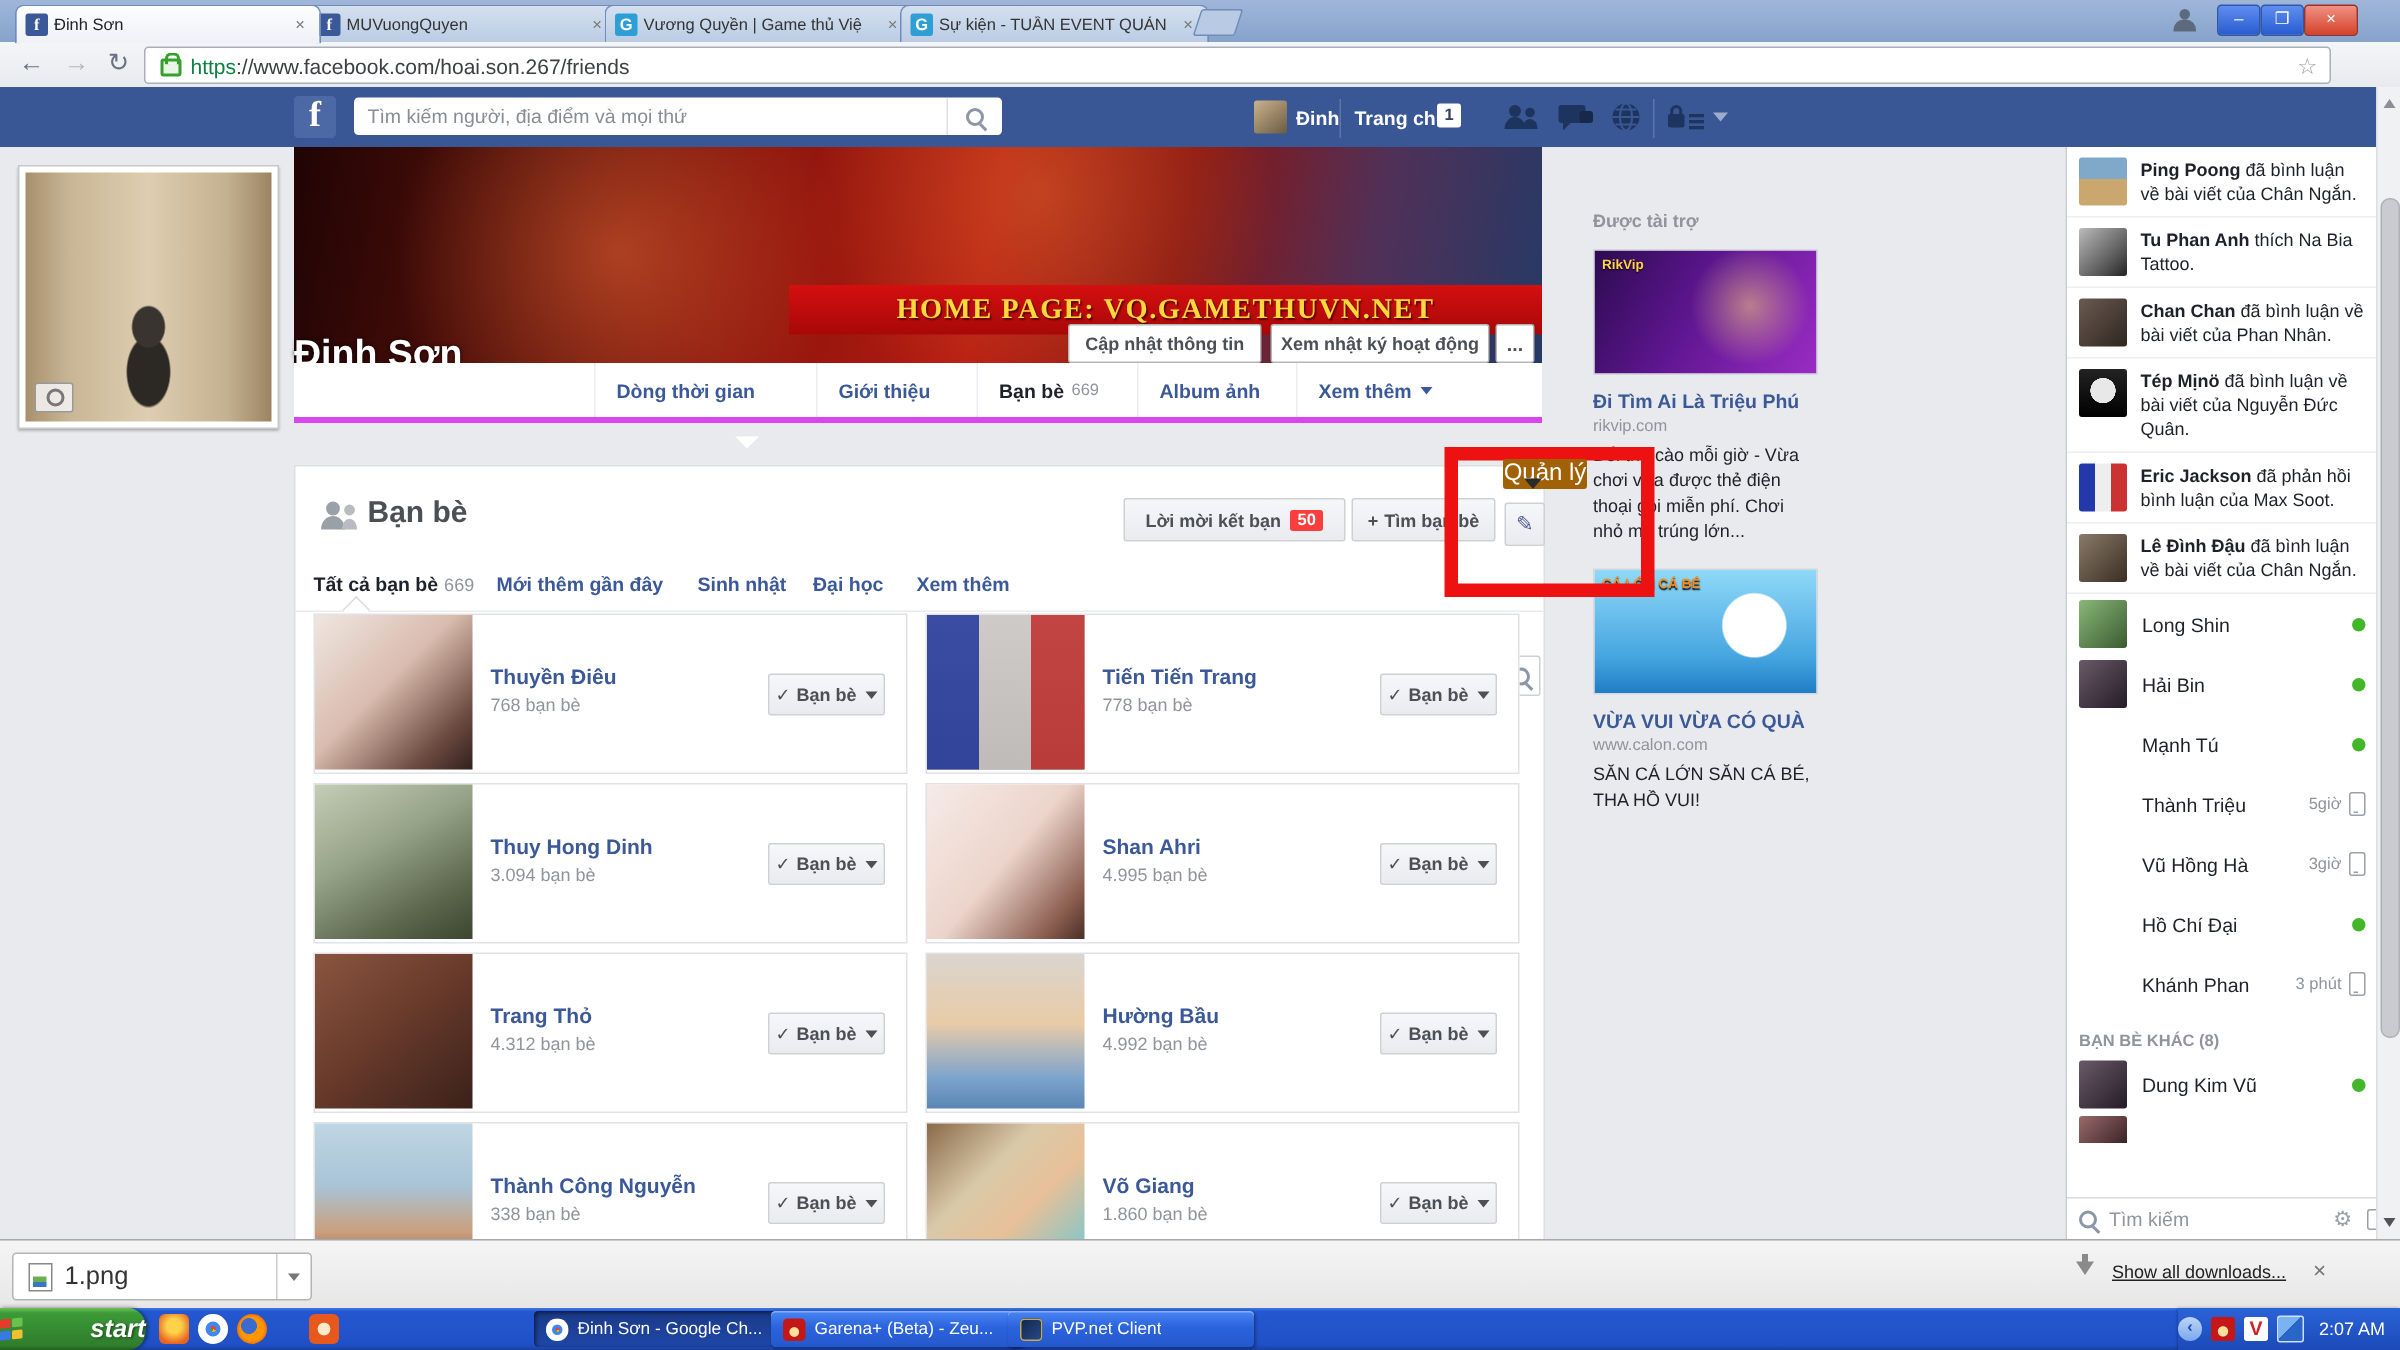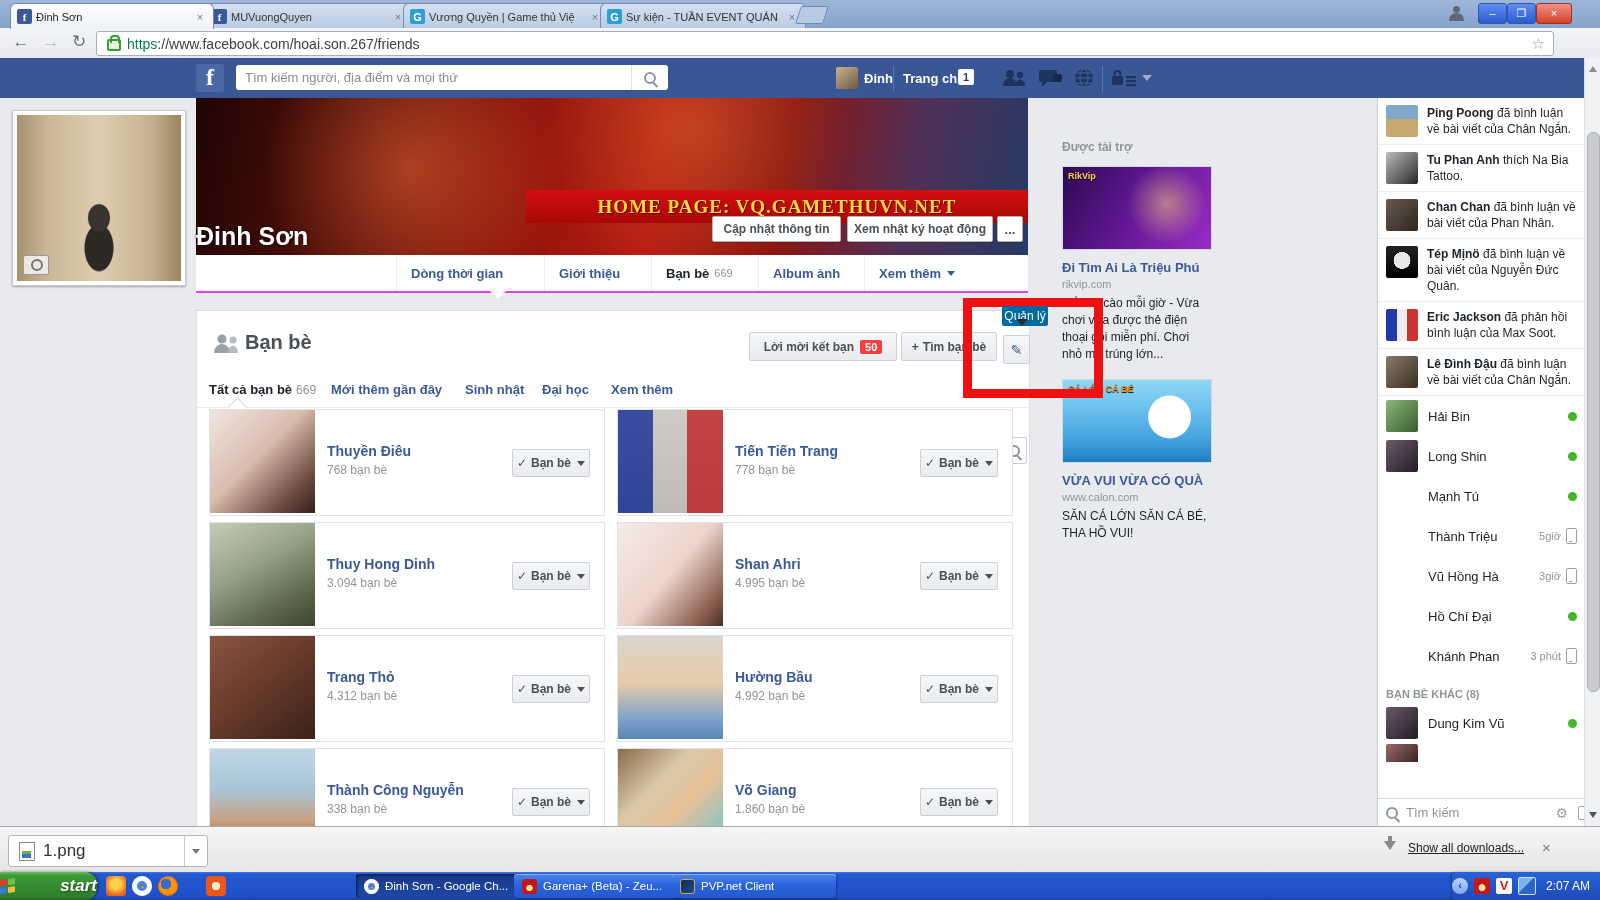--- a/index.html
+++ b/index.html
@@ -71,21 +71,21 @@
   .coverbtn{position:absolute;top:118px;height:24px;background:#fff;border:1px solid #b5b5b5;border-radius:2px;
     font-size:12px;font-weight:bold;color:#4b4f56;display:flex;align-items:center;justify-content:center;box-shadow:0 1px 1px rgba(0,0,0,.2);}
   #profilepic{position:absolute;left:12px;top:12px;width:172px;height:174px;background:#fff;border:1px solid #c6c8cc;box-shadow:0 1px 2px rgba(0,0,0,.3);padding:0;}
   #profilepic .photo{position:absolute;left:4px;top:4px;right:4px;bottom:4px;
     background:radial-gradient(ellipse at 50% 62%, #3a3430 9%, transparent 10%),
       radial-gradient(ellipse at 50% 80%, #2c2824 12%, transparent 13%),
       linear-gradient(90deg,#a8906c 0%,#c8b696 18%,#decdb0 50%,#c4b190 82%,#9c8462 100%);}
   #cam{position:absolute;left:10px;bottom:10px;width:24px;height:18px;background:rgba(245,245,245,.85);border:1px solid #999;border-radius:2px;}
   #cam:after{content:"";position:absolute;left:7px;top:3px;width:8px;height:8px;border:2px solid #777;border-radius:50%;}
 
-  #profnav{position:absolute;left:196px;top:157px;width:832px;height:36px;background:#fff;border-bottom:2px solid #d946ef;}
+  #profnav{position:absolute;left:196px;top:144px;width:832px;height:36px;background:#fff;border-bottom:4px solid #d946ef;}
   .ptab{position:absolute;top:0;height:36px;display:flex;align-items:center;font-size:13px;font-weight:bold;color:#3b5998;padding:0 14px;border-left:1px solid #ebedf0;}
   .ptab.active{color:#1d2129;}
   .ptab .cnt{color:#90949c;font-weight:normal;font-size:11px;margin-left:5px;}
   .ptab .caret{margin-left:6px;width:0;height:0;border:4px solid transparent;border-top:5px solid #3b5998;margin-top:4px;}
   #nav-notch{position:absolute;left:490px;top:193px;width:0;height:0;border:8px solid transparent;border-top:8px solid #fff;}
 
   #friendscard{position:absolute;left:196px;top:212px;width:832px;height:516px;background:#fff;border:1px solid #dddfe2;border-bottom:none;}
   #fc-head{position:absolute;left:0;top:0;width:100%;height:62px;}
   #fc-title{position:absolute;left:48px;top:20px;font-size:20px;font-weight:bold;color:#4b4f56;}
   .peeps{position:absolute;left:14px;top:22px;width:30px;height:22px;}
@@ -201,21 +201,21 @@
   .tbtn.idle{background:linear-gradient(#4a86f4,#2b63dd 45%,#2458cd);box-shadow:inset 0 1px 0 rgba(255,255,255,.35),1px 1px 2px rgba(0,0,0,.3);}
   .tbtn .ticon{width:15px;height:15px;border-radius:3px;margin-right:6px;flex:0 0 15px;}
   #tray{position:absolute;right:0;top:0;height:28px;display:flex;align-items:center;padding-right:10px;
     background:linear-gradient(#2a63d8,#1c4ab8);box-shadow:-1px 0 2px rgba(0,0,0,.3);}
   #tray .clock{color:#fff;font-size:12px;margin-left:10px;}
   .trayicon{width:16px;height:16px;border-radius:2px;margin-left:6px;}
   #chev{width:16px;height:16px;border-radius:50%;background:linear-gradient(#bcd4f8,#7aa8ee);color:#1c4ab8;font-size:11px;font-weight:bold;text-align:center;line-height:15px;}
 
   
   #annot-rect{position:absolute;left:963px;top:298px;width:122px;height:82px;border:9px solid #ee1111;z-index:40;}
-  #annot-tip{position:absolute;left:1002px;top:306px;width:46px;height:20px;background:#0369a1;color:#fff;font-size:12px;
+  #annot-tip{position:absolute;left:1002px;top:306px;width:56px;height:20px;background:#a16207;color:#fff;font-size:16px;
     display:flex;align-items:center;justify-content:center;border-radius:2px;z-index:41;}
   #annot-tip:after{content:"";position:absolute;left:14px;bottom:-6px;width:0;height:0;border:6px solid transparent;border-top:7px solid #2b2b2b;}
 </style>
 </head>
 <body>
 
 <div id="screen">
 
   <div class="abs" id="titlebar">
     <div class="tab active" style="left:10px;width:190px;">
@@ -505,26 +505,26 @@
           <div class="tavatar"></div>
           <div class="ttext"><b>Eric Jackson</b><span> đã phản hồi bình luận của Max Soot.</span></div>
         </div>
       <div class="titem">
           <div class="tavatar"></div>
           <div class="ttext"><b>Lê Đình Đậu</b><span> đã bình luận về bài viết của Chân Ngắn.</span></div>
         </div>
 
       <div class="crow">
           <div class="cavatar"></div>
-          <span class="cname">Hải Bin</span>
+          <span class="cname">Long Shin</span>
           <i class="cdot"></i>
         </div>
       <div class="crow">
           <div class="cavatar"></div>
-          <span class="cname">Long Shin</span>
+          <span class="cname">Hải Bin</span>
           <i class="cdot"></i>
         </div>
       <div class="crow">
           <div class="cavatar"></div>
           <span class="cname">Mạnh Tú</span>
           <i class="cdot"></i>
         </div>
       <div class="crow">
           <div class="cavatar"></div>
           <span class="cname">Thành Triệu</span>

